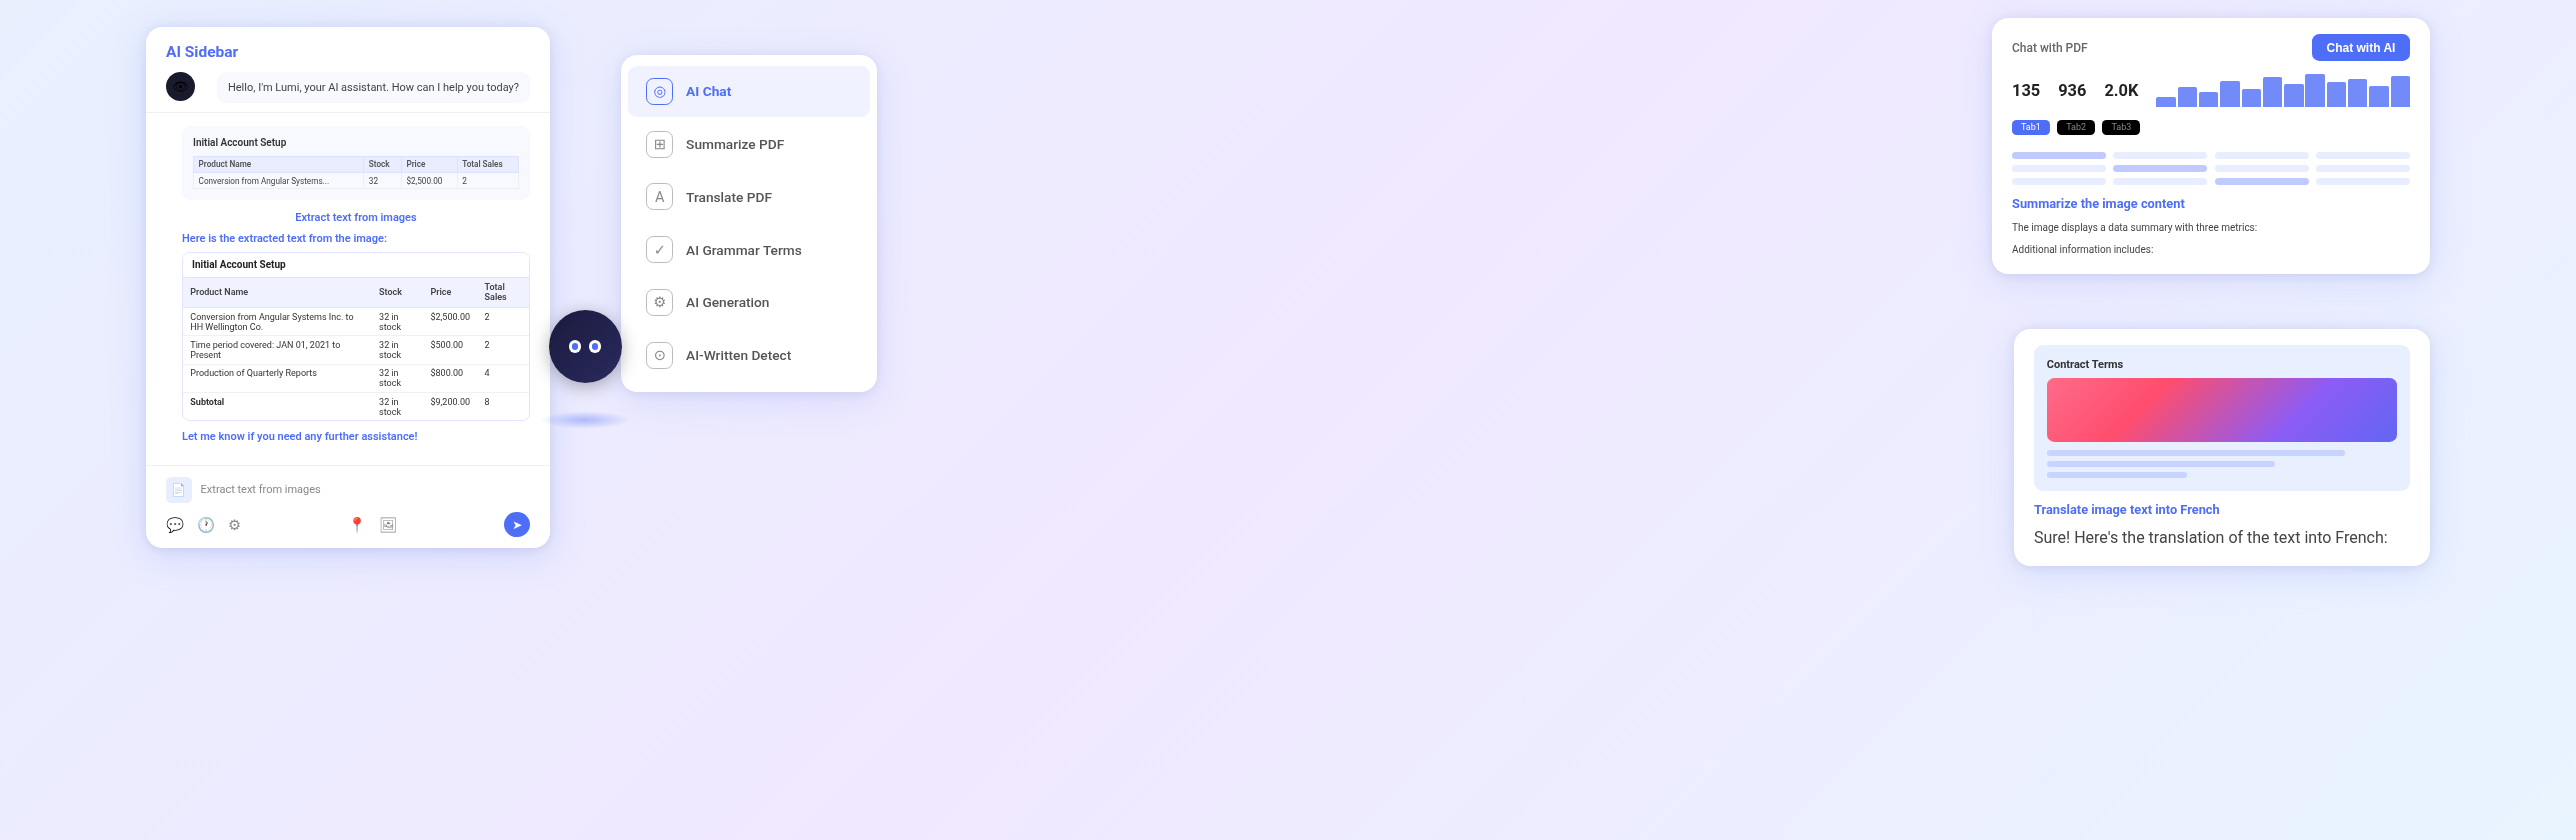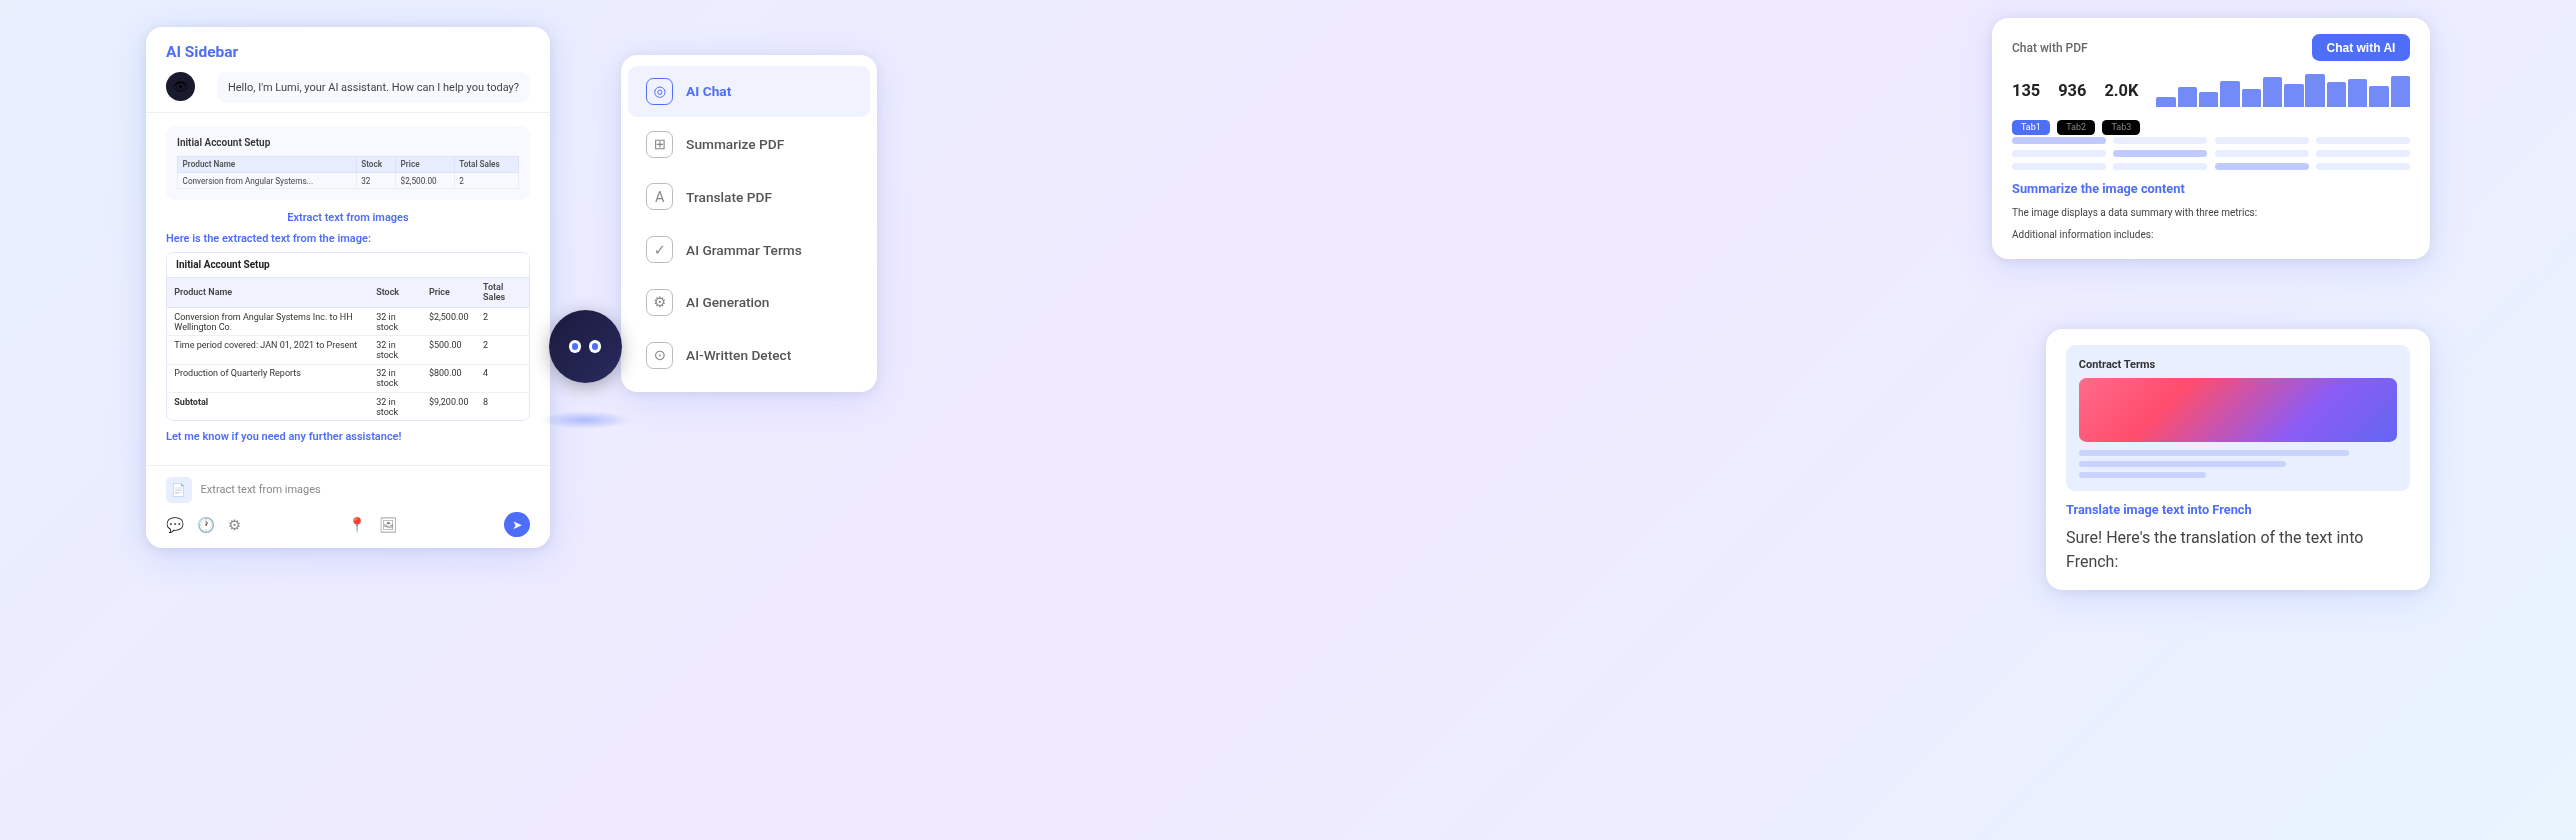--- a/index.html
+++ b/index.html
@@ -65,20 +65,21 @@
       font-size: 11px;
       color: #444;
       background: #f8f9ff;
       border-radius: 9px;
       padding: 7.3px 11px;
       line-height: 1.5;
     }
 
     .ai-sidebar-content {
       padding: 12.8px 20px;
+      margin-left: 16px;
     }
 
     .extract-preview {
       background: #f8f9ff;
       border-radius: 9px;
       padding: 11px;
       margin-bottom: 11px;
       font-size: 9px;
     }
 
@@ -356,21 +357,21 @@
     .mini-bar {
       flex: 1;
       background: #4f6ef7;
       border-radius: 1.8px 1.8px 0 0;
       opacity: 0.8;
     }
 
     .stat-tabs {
       display: flex;
       gap: 7.3px;
-      margin-bottom: 2px;
+      margin-bottom: 17px;
       align-items: flex-end;
     }
 
     .stat-tab {
       font-size: 9px;
       padding: 2.7px 9px;
       border-radius: 4.6px;
       cursor: pointer;
     }
 
@@ -424,21 +425,21 @@
       font-size: 10px;
       color: #444;
       line-height: 1.5;
     }
 
     
     .contract-card {
       position: absolute;
       right: 146px;
       top: 329px;
-      width: 384px;
+      width: 416px;
       background: #fff;
       border-radius: 16.4px;
       box-shadow: 0 7.3px 37px rgba(80, 120, 255, 0.15), 0 1.8px 11px rgba(0,0,0,0.08);
       padding: 16.4px 20px;
       z-index: 10;
     }
 
     .contract-preview {
       background: #e8efff;
       border-radius: 9px;

